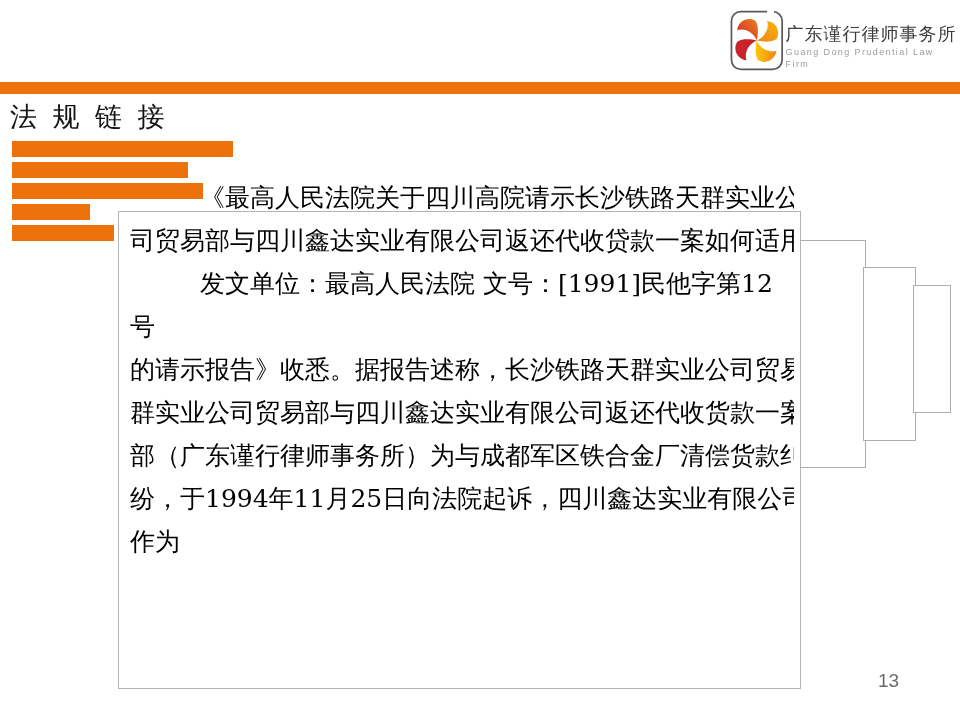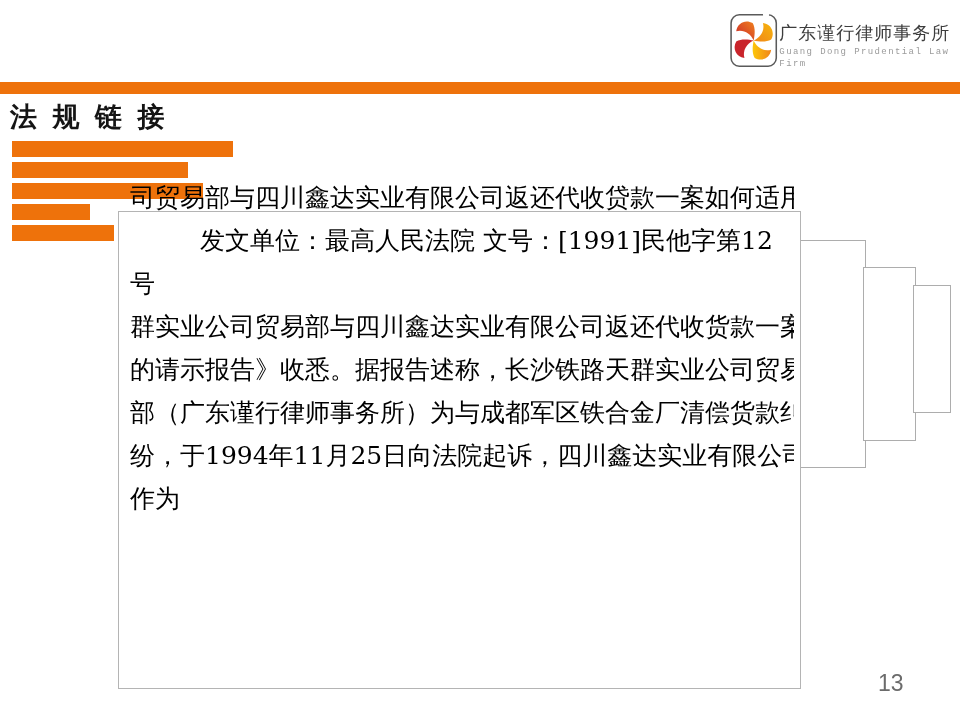--- a/index.html
+++ b/index.html
@@ -4,27 +4,27 @@
 <style>
   html,body{margin:0;padding:0;background:#fff;}
   .slide{
     position:relative;width:960px;height:720px;background:#ffffff;
     overflow:hidden;font-family:"Liberation Sans",sans-serif;
   }
   
   .header{position:absolute;left:0;top:0;width:960px;height:82px;background:#fff;}
   .logo-block{position:absolute;left:728px;top:9px;display:flex;align-items:flex-start;}
   .logo-icon{width:58px;height:63px;display:block;}
-  .logo-text{margin-left:0;padding-top:14px;font-family:Liberation Mono, monospace;}
+  .logo-text{margin-left:0;padding-top:14px;}
   .company-zh{font-size:18px;color:#3d3d3d;letter-spacing:1px;line-height:22px;font-weight:500;}
   .company-en{font-size:9px;color:#9b9b9b;letter-spacing:1.4px;line-height:12px;margin-top:1px;}
   .divider{position:absolute;left:0;top:82px;width:960px;height:12px;background:#ee720b;}
   
   .page-title{
-    position:absolute;left:10px;top:99px;font-size:27px;font-weight:700;color:#141414;
+    position:absolute;left:10px;top:99px;font-size:27px;font-weight:400;color:#141414;
     letter-spacing:4px;white-space:nowrap;
   }
   
   .dbar{position:absolute;left:12px;height:16px;background:#ee720b;}
   .dbar1{top:141px;width:221px;}
   .dbar2{top:162px;width:176px;}
   .dbar3{top:183px;width:191px;}
   .dbar4{top:204px;width:78px;}
   .dbar5{top:225px;width:102px;}
   
@@ -38,21 +38,21 @@
     background:#ffffff;border:1px solid #b4b4b4;
   }
   .doc-text{
     position:absolute;left:130px;top:176px;width:664px;
     font-family:"DejaVu Serif","Liberation Serif",serif;
     font-size:25px;color:#000;
   }
   .doc-line{height:43px;line-height:43px;white-space:nowrap;overflow:hidden;}
   .doc-line.indent{padding-left:70px;}
   
-  .page-number{position:absolute;left:878px;top:670px;font-size:23px;color:#6b6b6b;}
+  .page-number{position:absolute;left:878px;top:670px;font-size:19px;color:#6b6b6b;}
 </style>
 </head>
 <body>
 
 <div class="slide">
 
   <div class="header">
     <div class="logo-block">
       <svg class="logo-icon" viewBox="0 0 100 108" xmlns="http://www.w3.org/2000/svg">
         <defs>
@@ -94,25 +94,26 @@
   <div class="dbar dbar3"></div>
   <div class="dbar dbar4"></div>
   <div class="dbar dbar5"></div>
 
   <div class="stack-box sb1"></div>
   <div class="stack-box sb2"></div>
   <div class="stack-box sb3"></div>
 
   <div class="textbox"></div>
   <div class="doc-text">
+    <div class="doc-line indent">《最高人民法院关于四川高院请示长沙铁路天群实业公</div>
     <div class="doc-line">司贸易部与四川鑫达实业有限公司返还代收贷款一案如何适用</div>
     <div class="doc-line indent">发文单位：最高人民法院  文号：[1991]民他字第12</div>
     <div class="doc-line">号</div>
+    <div class="doc-line">的请示报告》收悉。据报告述称，长沙铁路天群实业公司贸易</div>
     <div class="doc-line">群实业公司贸易部与四川鑫达实业有限公司返还代收货款一案</div>
-    <div class="doc-line">的请示报告》收悉。据报告述称，长沙铁路天群实业公司贸易</div>
     <div class="doc-line">部（广东谨行律师事务所）为与成都军区铁合金厂清偿货款纠</div>
     <div class="doc-line">纷，于1994年11月25日向法院起诉，四川鑫达实业有限公司</div>
     <div class="doc-line">作为</div>
   </div>
 
   <div class="page-number">13</div>
 
 </div>
 
 </body></html>

